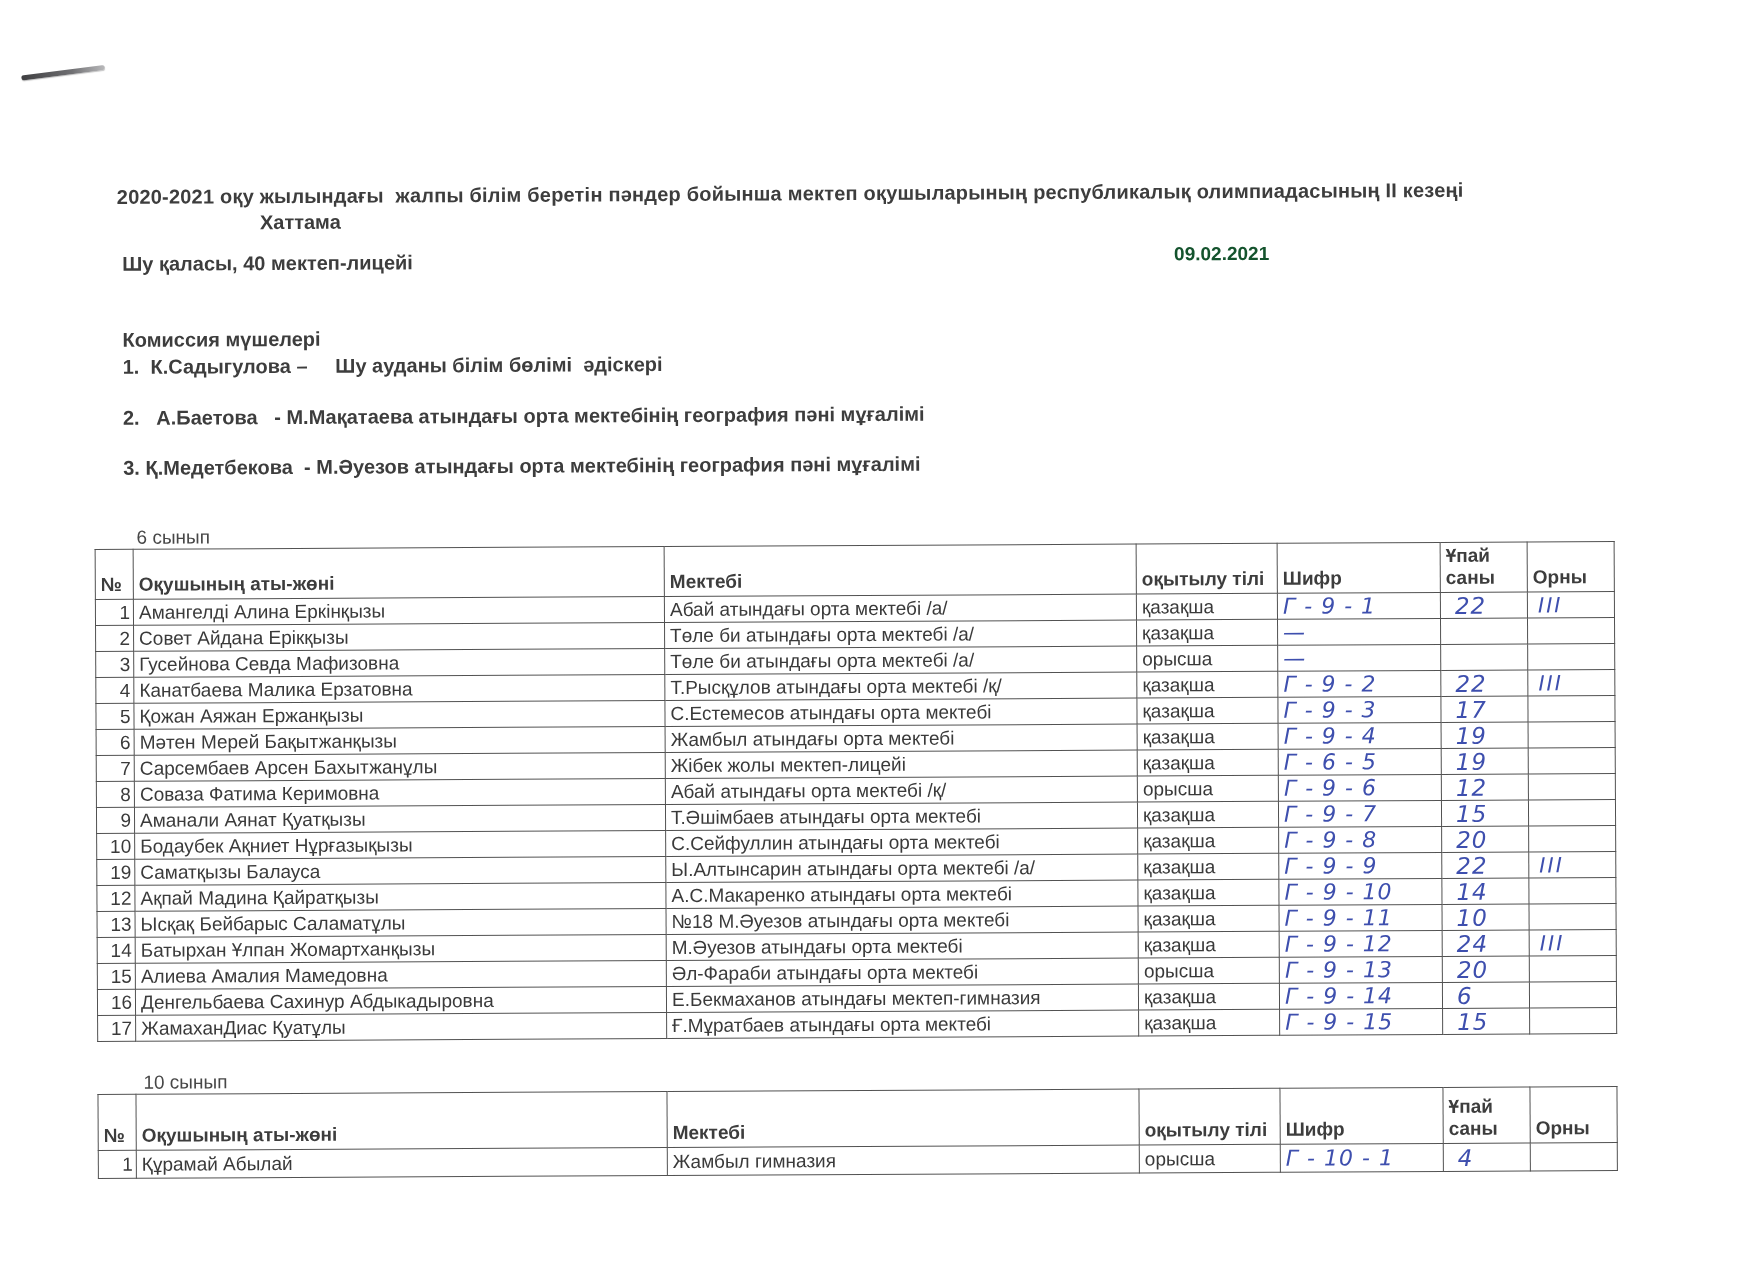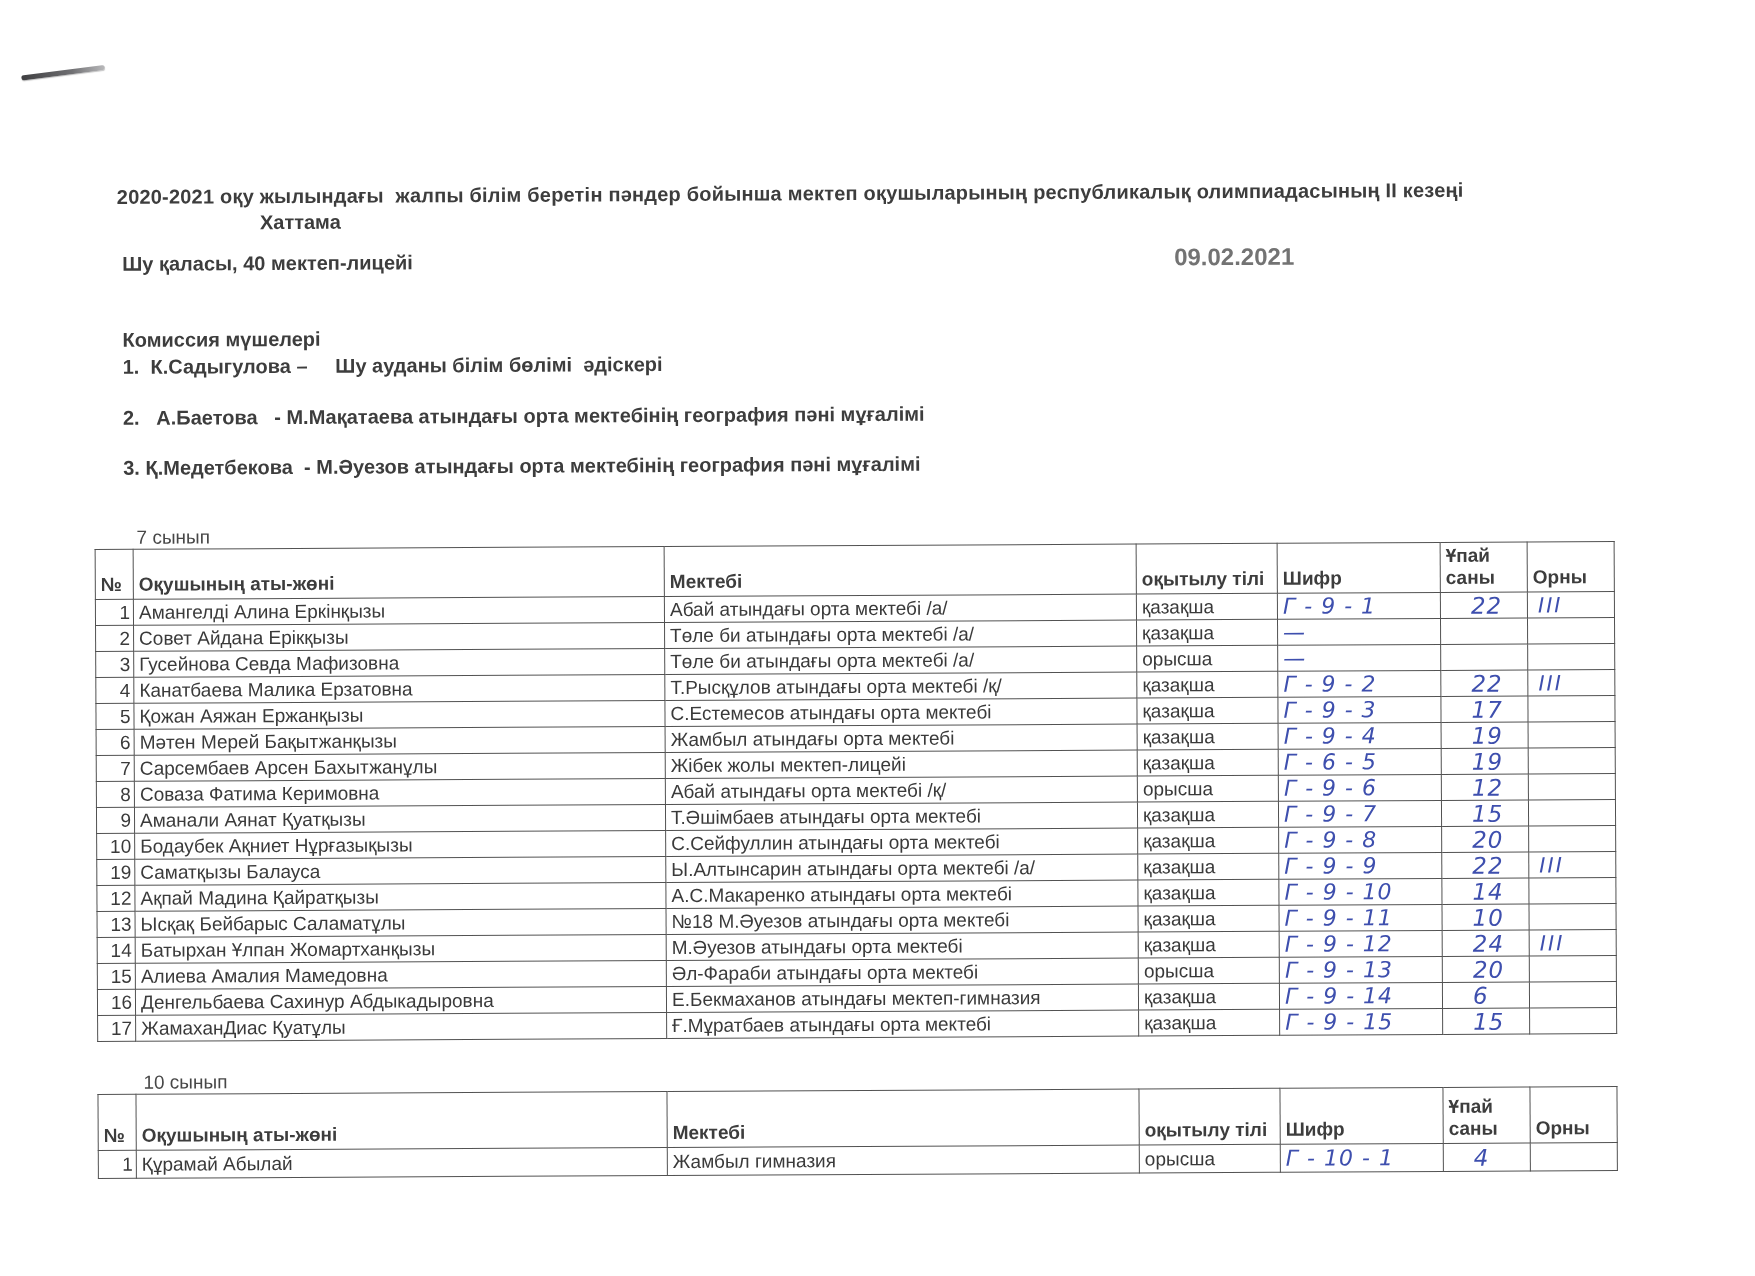--- a/index.html
+++ b/index.html
@@ -20,21 +20,21 @@
     background:linear-gradient(to right,#3f3f41,#6f6f72 60%,#b9b9bb);
     border-radius:3px;
     transform:rotate(-7deg);
     box-shadow:0 1px 1px rgba(0,0,0,.25);
   }
   .abs{position:absolute;white-space:pre-wrap;}
   .b{font-weight:bold;}
   .title1{left:119px;top:182px;font-size:20px;letter-spacing:.2px;color:#3d3d3d;}
   .title2{left:262px;top:208px;font-size:20px;color:#3d3d3d;}
   .loc{left:124px;top:249px;font-size:20px;color:#3d3d3d;}
-  .date{left:1176px;top:245px;font-size:24px;color:#737373;}
+  .date{left:1176px;top:245px;font-size:19px;color:#14532d;}
   .comm-h{left:124px;top:325px;font-size:20px;color:#3d3d3d;}
   .m1{left:124px;top:352px;font-size:20px;color:#3d3d3d;}
   .m2{left:124px;top:403px;font-size:20px;color:#3d3d3d;}
   .m3{left:124px;top:453px;font-size:20px;color:#3d3d3d;}
   .grade-label{font-size:19px;color:#474747;}
   .g9{left:137px;top:523px;}
   .g10{left:141px;top:1068px;}
 
   table.proto{
     position:absolute;left:95px;width:1519px;
@@ -70,42 +70,42 @@
     font-family:"DejaVu Sans",sans-serif;
     font-style:italic;
     color:var(--ink,#3e4fae);
     font-size:22px;
     letter-spacing:1px;
     white-space:nowrap;
     vertical-align:top;
     line-height:22px;
     padding-top:1px;
   }
-  td.hw.score{font-size:23px;padding-left:30px;}
+  td.hw.score{font-size:23px;padding-left:14px;}
   td.hw.place{font-size:21px;letter-spacing:2px;padding-left:10px;margin-top:32px;}
 </style>
 </head>
 <body>
 
 <div class="sheet">
 
   <div class="pen-mark"></div>
 
   <div class="abs b title1">2020-2021 оқу жылындағы  жалпы білім беретін пәндер бойынша мектеп оқушыларының республикалық олимпиадасының II кезеңі</div>
   <div class="abs b title2">Хаттама</div>
 
   <div class="abs b loc">Шу қаласы, 40 мектеп-лицейі</div>
   <div class="abs b date">09.02.2021</div>
 
   <div class="abs b comm-h">Комиссия мүшелері</div>
   <div class="abs b m1">1.  К.Садыгулова –     Шу ауданы білім бөлімі  әдіскері</div>
   <div class="abs b m2">2.   А.Баетова   - М.Мақатаева атындағы орта мектебінің география пәні мұғалімі</div>
   <div class="abs b m3">3. Қ.Медетбекова  - М.Әуезов атындағы орта мектебінің география пәні мұғалімі</div>
 
-  <div class="abs grade-label g9">7 сынып</div>
+  <div class="abs grade-label g9">6 сынып</div>
 
   <table class="proto" id="table-9">
     <colgroup>
       <col class="c-num">
         <col class="c-name">
         <col class="c-school">
         <col class="c-lang">
       <col class="c-cipher">
         <col class="c-score">
         <col class="c-place">

